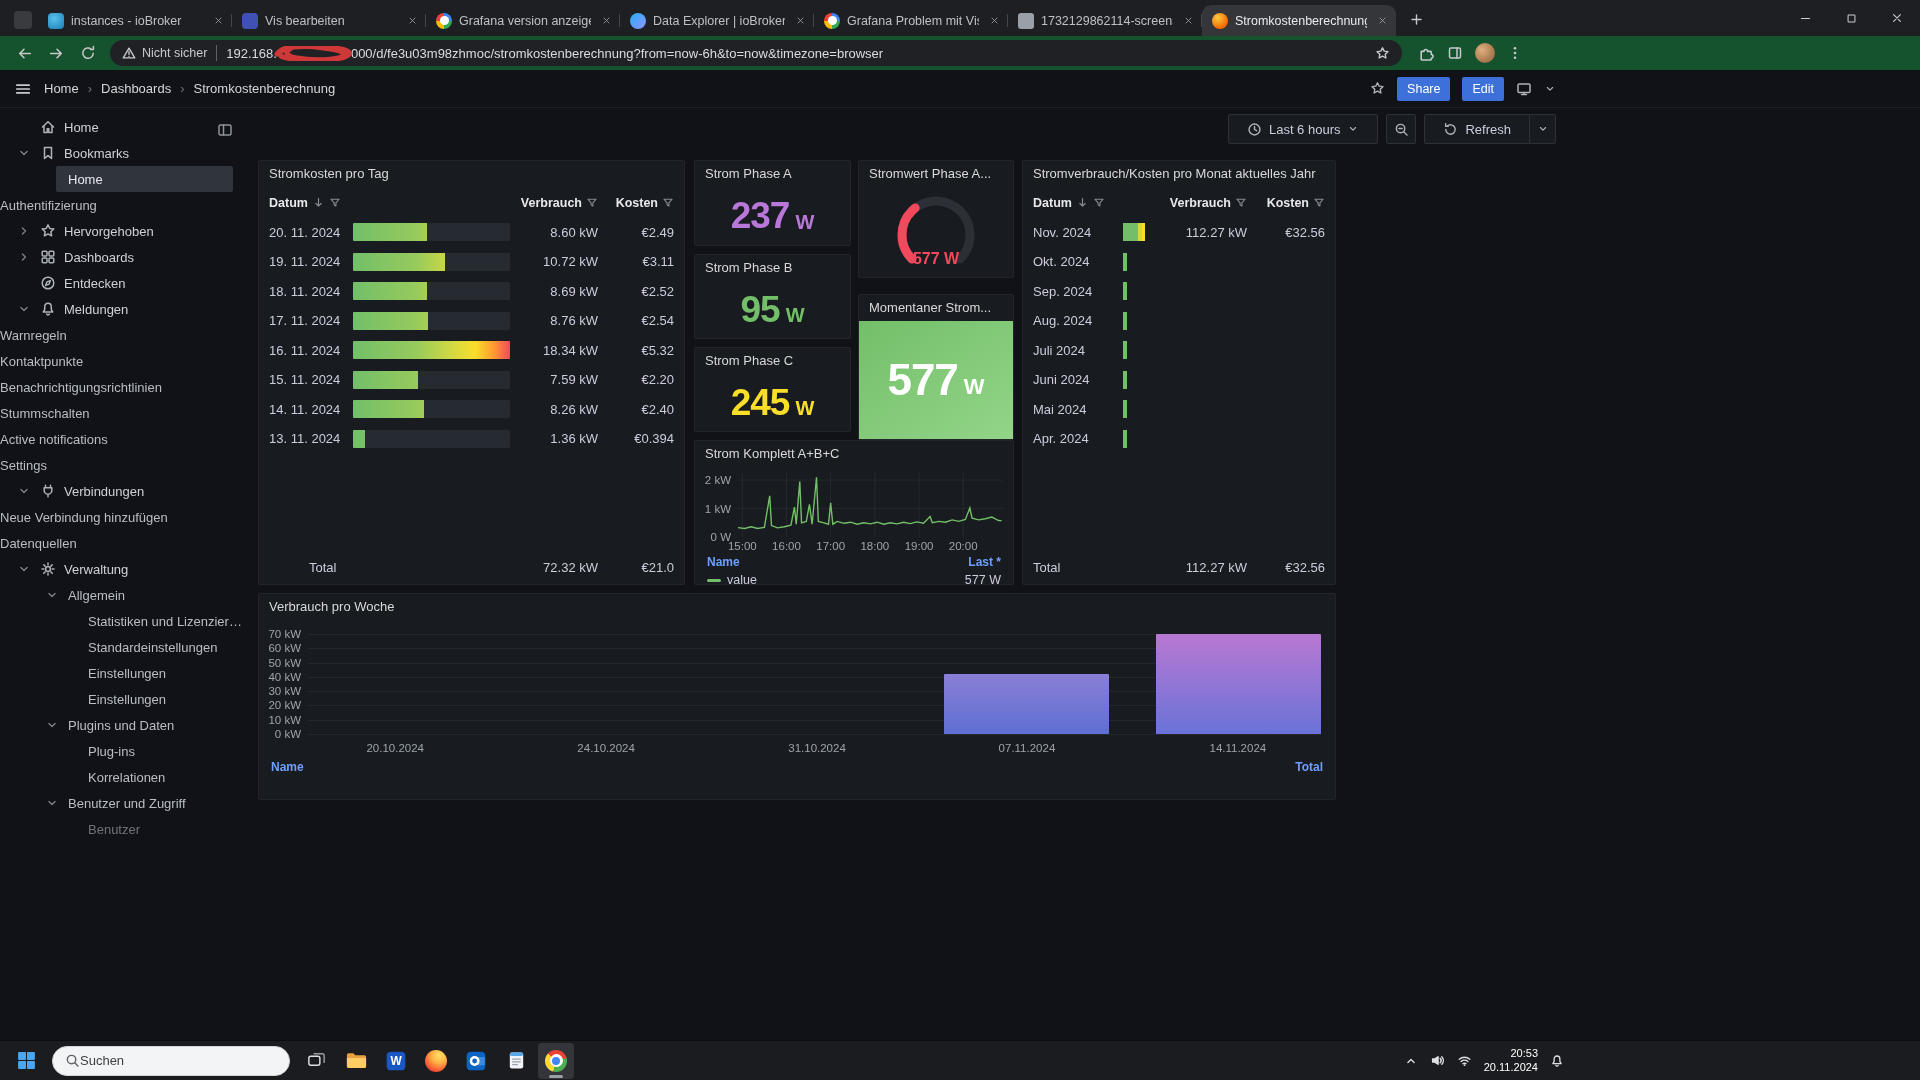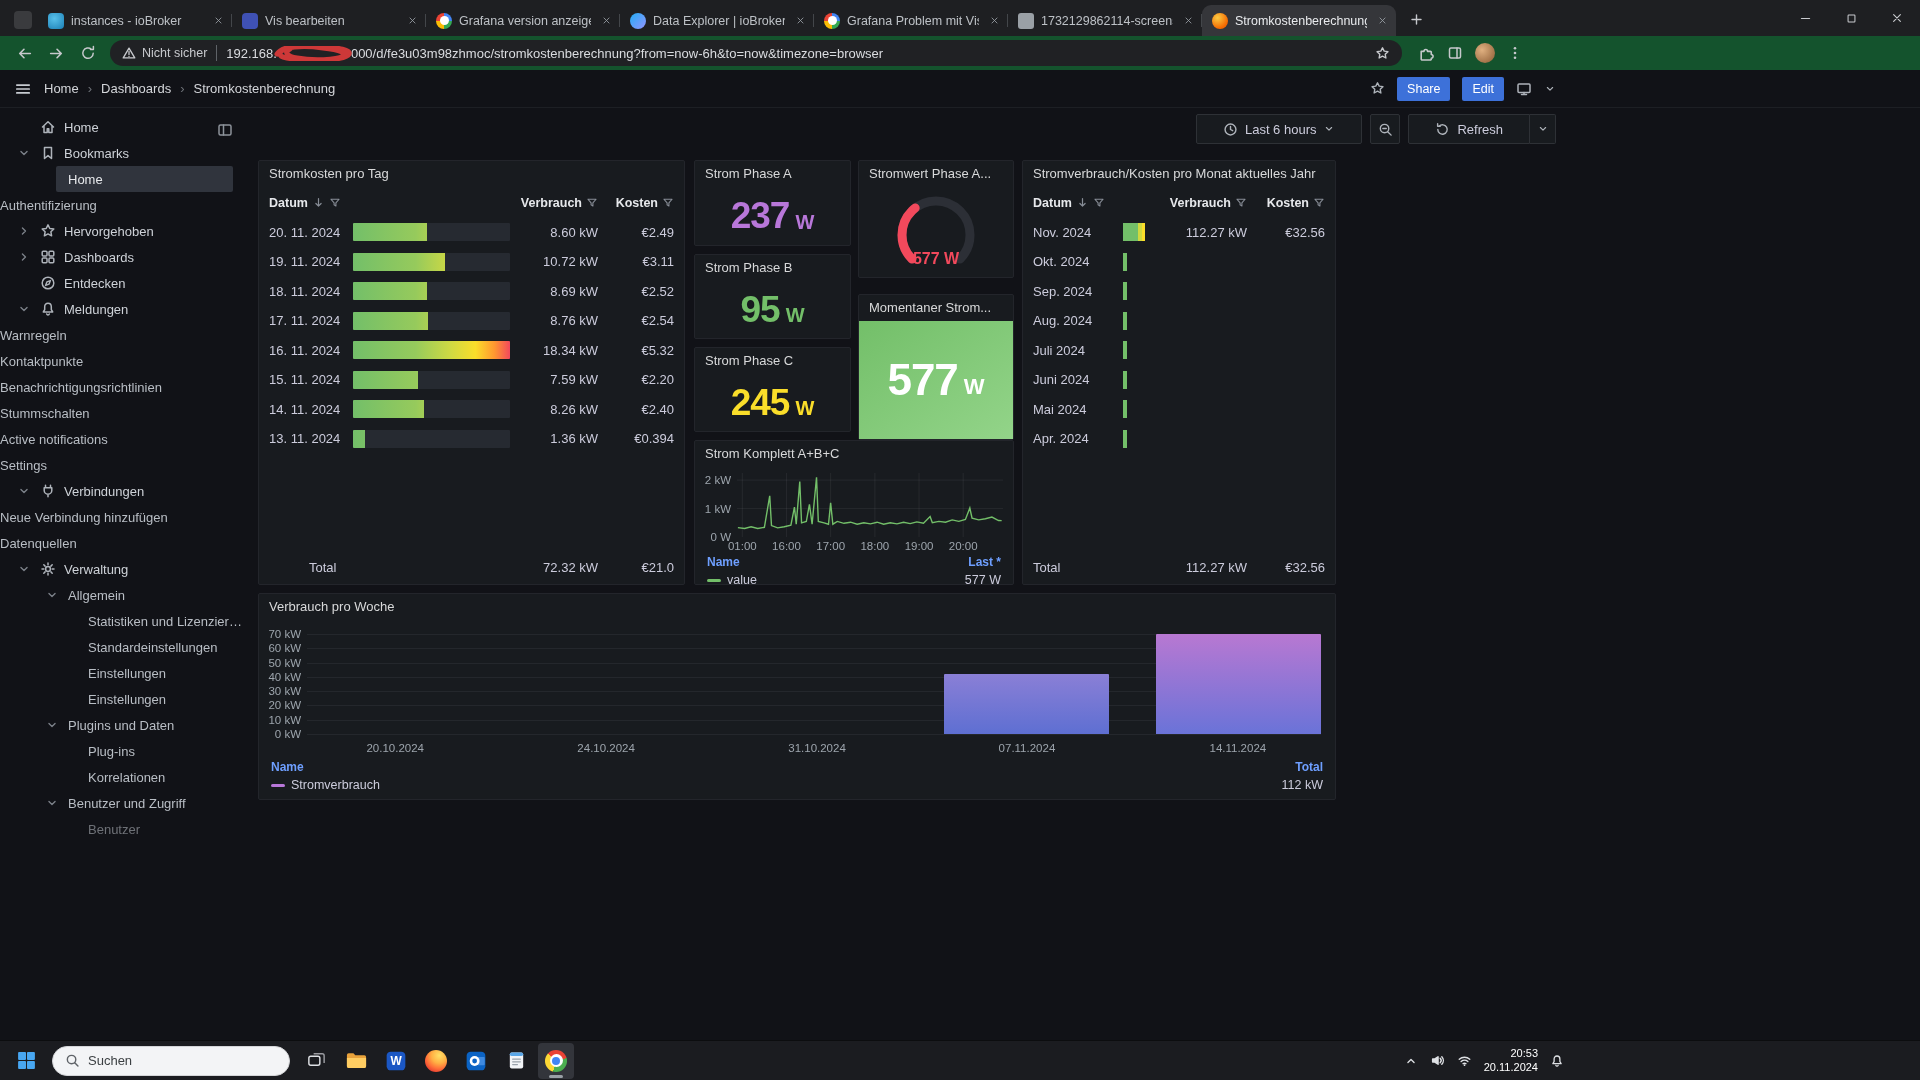--- a/index.html
+++ b/index.html
@@ -61,21 +61,21 @@
   .lvl0{padding-left:16px}
   .lvl0 .sbl{color:#ced2d8}
   .lvl1{}
   .lvl1.haschev{padding-left:44px}
   .lvl2{padding-left:88px}
   .sbi.sel{padding-left:12px;margin-left:56px;margin-right:12px;background:#30343d;border-radius:2px}
   .sbi.sel .sbl{color:#e6e8eb}
   .sbi.dim{opacity:.55}
 
   .dash-controls{position:absolute;top:44px;right:364px;display:flex;gap:8px;align-items:center}
-  .ctl{height:30px;background:#181b1f;border:1px solid #2e3136;border-radius:2px;display:flex;align-items:center;gap:7px;padding:0 26px;color:#ccccdc;font-size:13px;cursor:pointer}
+  .ctl{height:30px;background:#181b1f;border:1px solid #2e3136;border-radius:2px;display:flex;align-items:center;gap:7px;padding:0 18px;color:#ccccdc;font-size:13px;cursor:pointer}
   .ctl .i{color:#aeb3ba}
   .ctl.icon-only{width:30px;padding:0;justify-content:center}
   .refresh-group{display:flex}
   .refresh-group .ctl:first-child{border-radius:2px 0 0 2px}
   .caret-seg{border-left:none;border-radius:0 2px 2px 0;width:26px;padding:0;justify-content:center}
 
   .panel{position:absolute;background:#181b1f;border:1px solid #23252b;border-radius:2px}
   .ptitle{padding:5px 10px 3px;font-size:13px;color:#d8d9da;white-space:nowrap;overflow:hidden;text-overflow:ellipsis;cursor:pointer}
 
   .gtable{display:grid;margin:4px 10px 0;column-gap:6px;align-items:center;grid-auto-rows:29.5px;font-size:13px}
@@ -127,21 +127,21 @@
   .wk-ylabs span{position:absolute;right:0;font-size:11.5px;color:#9da5ad}
   .wk-xlabs{position:absolute;left:48px;right:14px;top:148px;height:14px;font-size:11.5px;color:#9da5ad}
   .wk-xlabs span{position:absolute;transform:translateX(-50%)}
   .wk-legend{position:absolute;left:12px;right:12px;top:166px}
 
   
   .taskbar{position:absolute;bottom:0;left:0;right:0;height:40px;background:#1b1c20;display:flex;align-items:center;padding-left:8px;gap:4px;border-top:1px solid #0c0d0f}
   .tb-item{width:36px;height:36px;border-radius:4px;display:flex;align-items:center;justify-content:center;cursor:pointer;position:relative}
   .tb-item.active{background:#33353b}
   .tb-item.active::after{content:"";position:absolute;bottom:1px;left:11px;width:14px;height:3px;border-radius:2px;background:#9aa0a6}
-  .tb-search{height:30px;width:238px;background:#f3f4f6;border:1px solid #d4d5d8;border-radius:15px;display:flex;align-items:center;gap:8px;padding:0 12px;color:#3c4043;font-size:13px;margin:0 4px;cursor:pointer}
+  .tb-search{height:30px;width:238px;background:#f3f4f6;border:1px solid #d4d5d8;border-radius:15px;display:flex;align-items:center;padding:0 12px;color:#3c4043;font-size:13px;margin:0 4px;cursor:pointer}
   .tb-search .i{color:#5f6368}
   .chrome-ball{width:22px;height:22px;border-radius:50%;background:conic-gradient(from -45deg,#ea4335 0 120deg,#4caf50 120deg 240deg,#fdd835 240deg 360deg);position:relative}
   .chrome-ball::before{content:"";position:absolute;inset:4.5px;background:#fff;border-radius:50%}
   .chrome-ball::after{content:"";position:absolute;inset:7px;background:#4285f4;border-radius:50%}
   .ff-ball{width:22px;height:22px;border-radius:50%;background:radial-gradient(circle at 65% 25%,#ffe066 0%,#ffb144 35%,#ff7139 60%,#e3342f 85%,#c62b2b 100%)}
   .tray{position:absolute;right:356px;top:0;bottom:0;display:flex;align-items:center;gap:12px;color:#dfe1e5}
   .clock{font-size:11px;color:#fff;text-align:right;line-height:1.25;cursor:pointer}
 </style>
 </head>
 <body>
@@ -736,21 +736,21 @@
             <line x1="105.6" y1="0" x2="105.6" y2="64" stroke="rgba(204,204,220,0.08)" vector-effect="non-scaling-stroke"></line>
             <line x1="155.5" y1="0" x2="155.5" y2="64" stroke="rgba(204,204,220,0.08)" vector-effect="non-scaling-stroke"></line>
             <line x1="205.3" y1="0" x2="205.3" y2="64" stroke="rgba(204,204,220,0.08)" vector-effect="non-scaling-stroke"></line>
             <line x1="255.1" y1="0" x2="255.1" y2="64" stroke="rgba(204,204,220,0.08)" vector-effect="non-scaling-stroke"></line>
             <line x1="0" y1="35.6" x2="300" y2="35.6" stroke="rgba(204,204,220,0.08)" vector-effect="non-scaling-stroke"></line>
             <line x1="0" y1="7.1" x2="300" y2="7.1" stroke="rgba(204,204,220,0.08)" vector-effect="non-scaling-stroke"></line>
             <polyline points="1.0,54.6 8.5,55.5 15.9,53.8 23.4,55.5 30.9,54.3 36.9,22.8 38.9,52.6 45.8,54.9 53.3,53.8 60.8,52.1 64.8,34.1 66.8,51.2 70.8,8.5 72.8,49.8 78.2,48.4 81.7,31.3 84.7,51.2 89.7,4.3 91.7,48.4 98.2,49.8 103.2,51.2 105.6,29.9 108.1,51.2 113.1,48.4 120.6,50.3 128.1,49.2 135.5,51.2 143.0,49.8 150.5,50.9 158.0,49.2 165.4,51.2 172.9,49.8 180.4,50.9 187.9,49.2 195.3,50.6 202.8,48.9 210.3,50.3 217.8,43.5 220.3,49.8 227.7,48.4 235.2,49.2 242.7,46.9 250.2,48.4 257.6,46.4 262.6,35.0 265.1,45.2 272.6,46.9 280.1,45.8 287.5,44.1 295.0,47.5 298.5,47.6" fill="none" stroke="#73bf69" stroke-width="1.4" vector-effect="non-scaling-stroke"></polyline>
           </svg>
       </div>
       <div class="ts-xlabs" id="ts-xlabs">
-          <span style="left: 1.99336%;">01:00</span>
+          <span style="left: 1.99336%;">15:00</span>
           <span style="left: 18.6047%;">16:00</span>
           <span style="left: 35.2159%;">17:00</span>
           <span style="left: 51.8272%;">18:00</span>
           <span style="left: 68.4385%;">19:00</span>
           <span style="left: 85.0498%;">20:00</span>
         </div>
       <div class="ts-legend">
         <div class="leg-hdr">
           <span>Name</span>
           <span>Last *</span>
@@ -887,25 +887,20 @@
           <span style="left: 29.5%;">24.10.2024</span>
           <span style="left: 50.3%;">31.10.2024</span>
           <span style="left: 71%;">07.11.2024</span>
           <span style="left: 91.8%;">14.11.2024</span>
         </div>
       <div class="wk-legend">
         <div class="leg-hdr">
           <span>Name</span>
           <span>Total</span>
         </div>
-        <div class="leg-row">
-          <span class="sw" id="wk-swatch" style="background: rgb(184, 119, 217);"></span>
-          <span>Stromverbrauch</span>
-          <span class="leg-val">112 kW</span>
-        </div>
       </div>
     </div>
   </div>
 </div>
 
 <div class="taskbar">
   <div class="tb-item">
       <span class="i">
         <svg width="21" height="21" viewBox="0 0 22 22">
           <g fill="#48a7f2">

